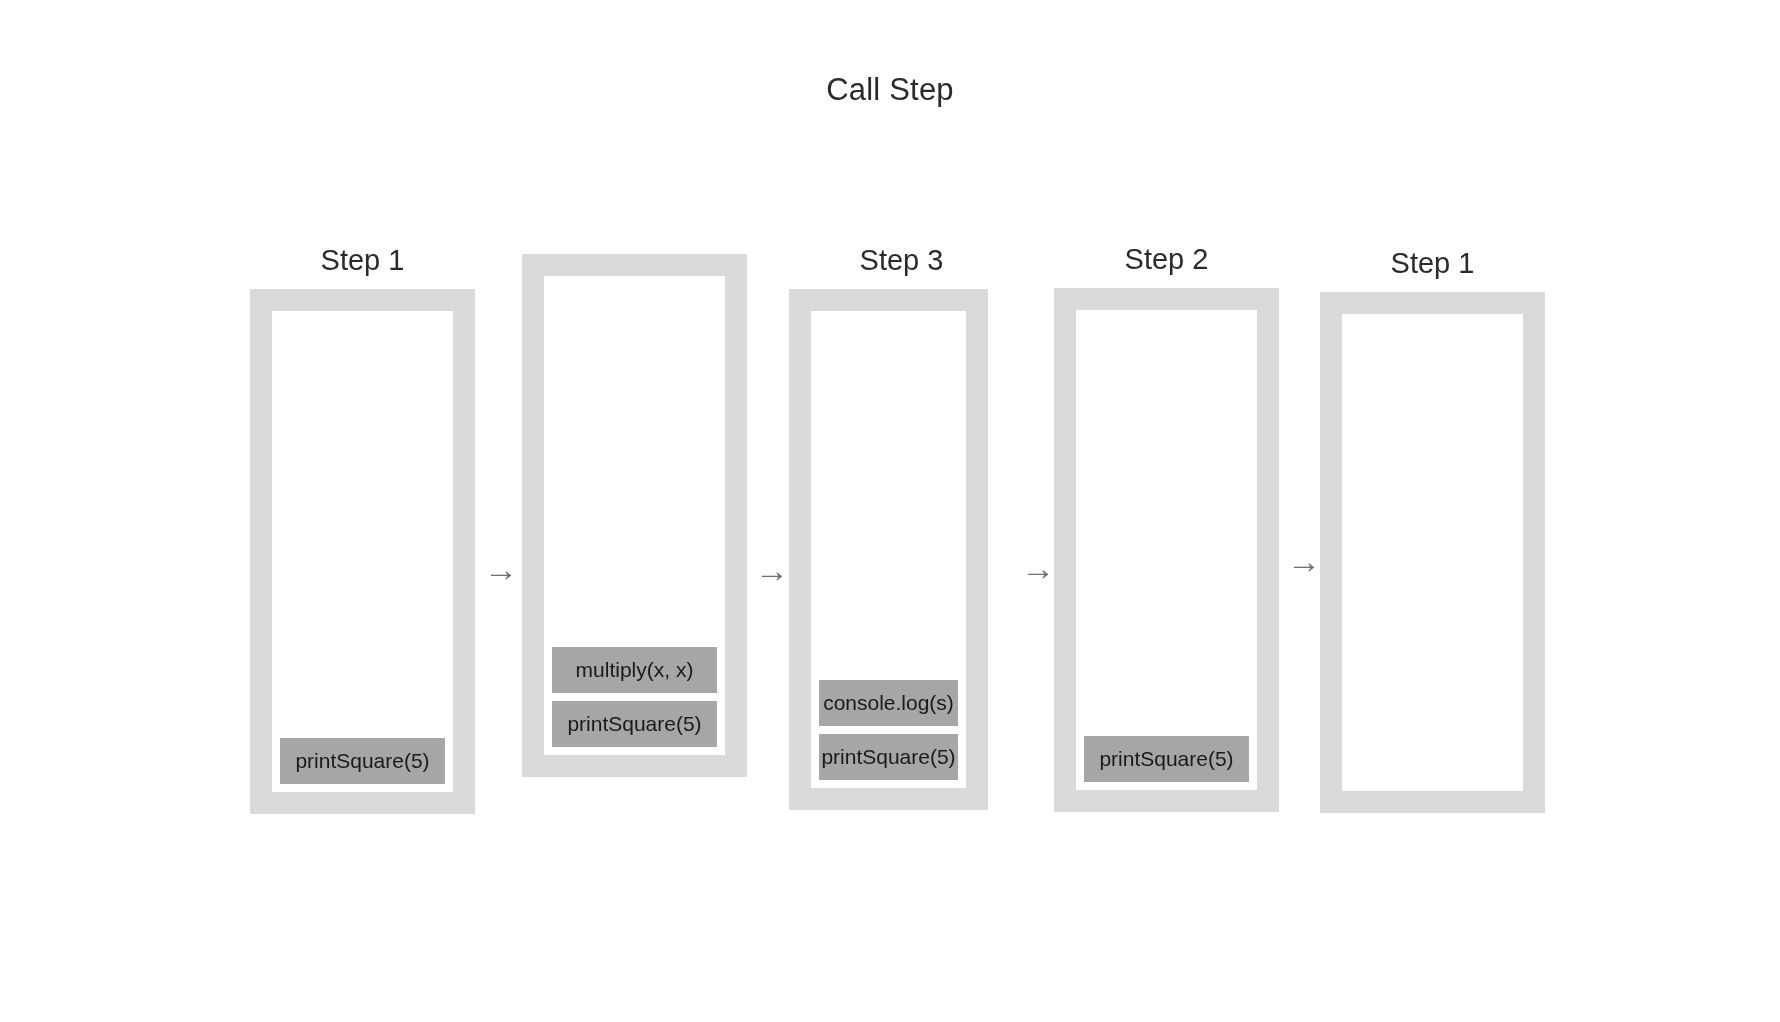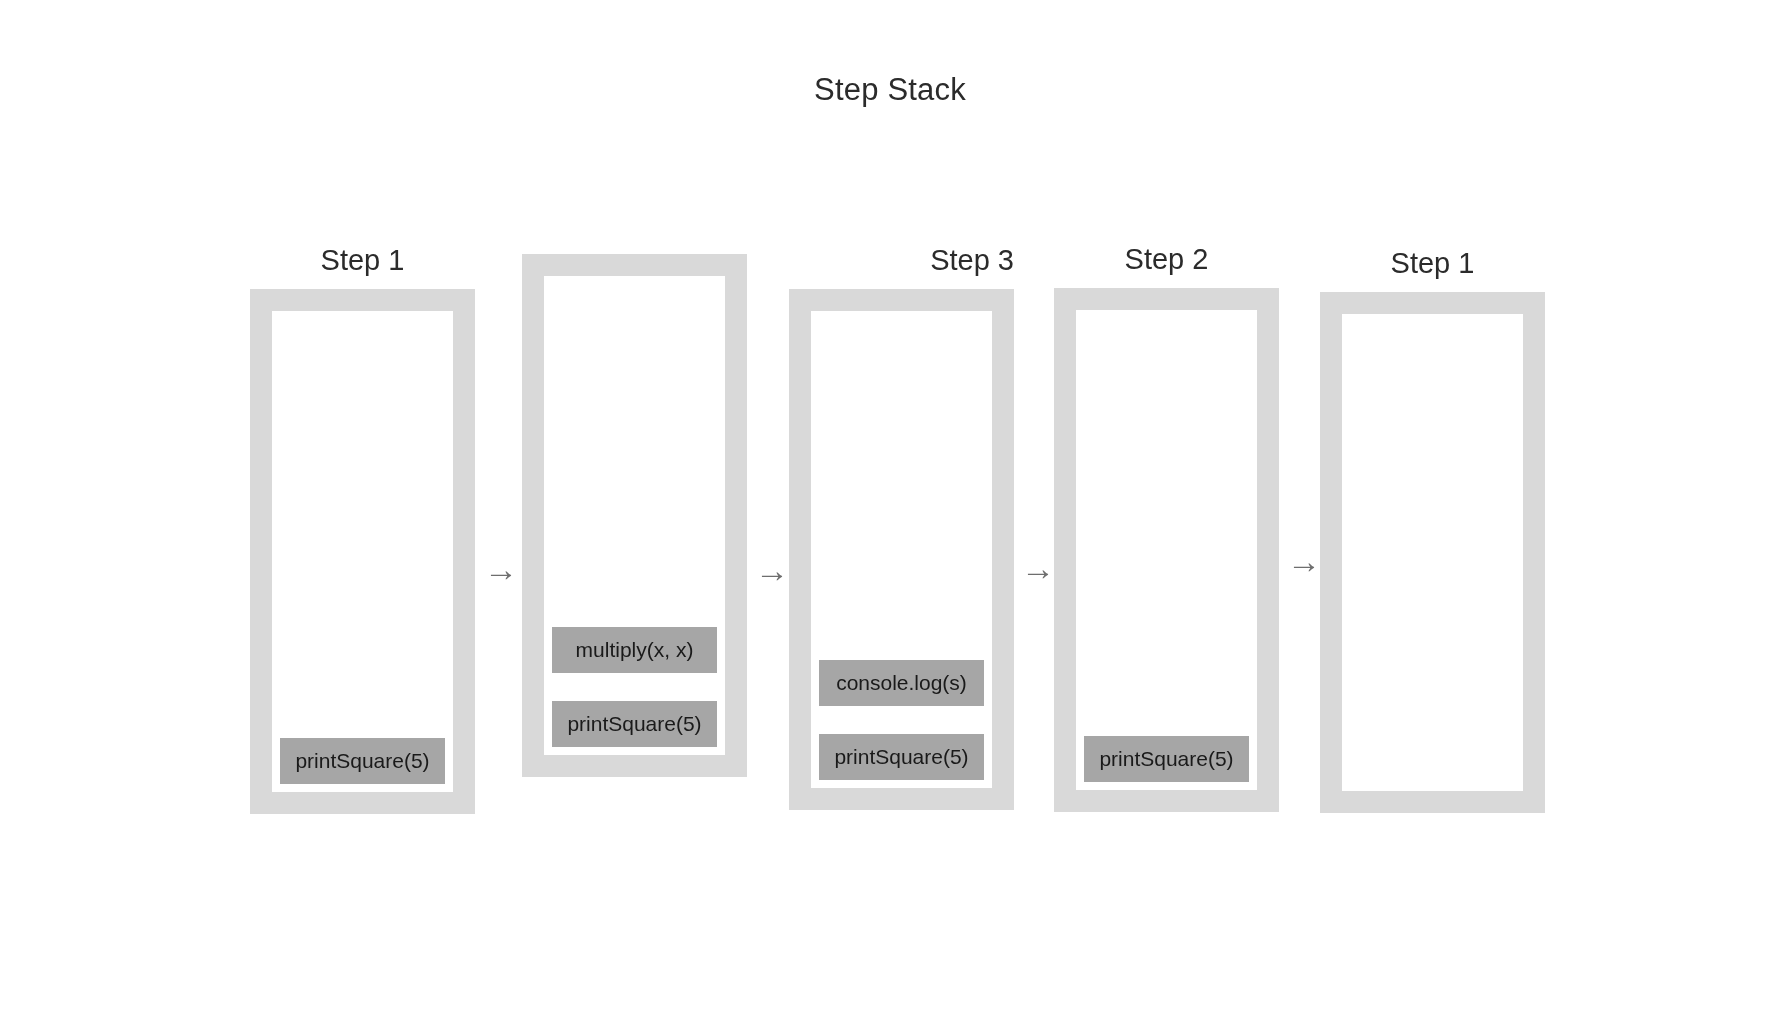--- a/index.html
+++ b/index.html
@@ -48,54 +48,54 @@
     padding: 8px 8px 8px 8px;
   }
 
   .stack-frame {
     background: #a6a6a6;
     color: #1a1a1a;
     font-size: 21px;
     text-align: center;
     height: 46px;
     line-height: 46px;
-    margin-top: 28px;
+    margin-top: 8px;
     white-space: nowrap;
     overflow: hidden;
   }
 
   .arrow {
     position: absolute;
     font-size: 34px;
     color: #6e6e6e;
     line-height: 1;
     user-select: none;
   }
 </style>
 </head>
 <body>
 
-<div id="diagram-title">Step Stack</div>
+<div id="diagram-title">Call Step</div>
 
 <div id="steps-container">
     <div class="step-column" style="left: 250px; top: 244px;">
       <div class="step-label" style="width: 225px;">Step 1</div>
       <div class="stack-box" style="width: 225px; height: 525px; margin-top: 10px; border-color: rgb(217, 217, 217);">
         <div class="stack-frame" style="background: rgb(166, 166, 166);">printSquare(5)</div>
       </div>
     </div>
     <div class="step-column" style="left: 522px; top: 245px;">
       <div class="stack-box" style="width: 225px; height: 523px; margin-top: 9px; border-color: rgb(217, 217, 217);">
         <div class="stack-frame" style="background: rgb(166, 166, 166);">multiply(x, x)</div>
         <div class="stack-frame" style="background: rgb(166, 166, 166);">printSquare(5)</div>
       </div>
     </div>
     <div class="step-column" style="left: 789px; top: 244px;">
-      <div class="step-label" style="width: 225px; text-align: right;">Step 3</div>
-      <div class="stack-box" style="width: 225px; height: 521px; margin-top: 12px; border-color: rgb(217, 217, 217);">
+      <div class="step-label" style="width: 225px;">Step 3</div>
+      <div class="stack-box" style="width: 199px; height: 521px; margin-top: 12px; border-color: rgb(217, 217, 217);">
         <div class="stack-frame" style="background: rgb(166, 166, 166);">console.log(s)</div>
         <div class="stack-frame" style="background: rgb(166, 166, 166);">printSquare(5)</div>
       </div>
     </div>
     <div class="step-column" style="left: 1054px; top: 243px;">
       <div class="step-label" style="width: 225px;">Step 2</div>
       <div class="stack-box" style="width: 225px; height: 524px; margin-top: 8px; border-color: rgb(217, 217, 217);">
         <div class="stack-frame" style="background: rgb(166, 166, 166);">printSquare(5)</div>
       </div>
     </div>

